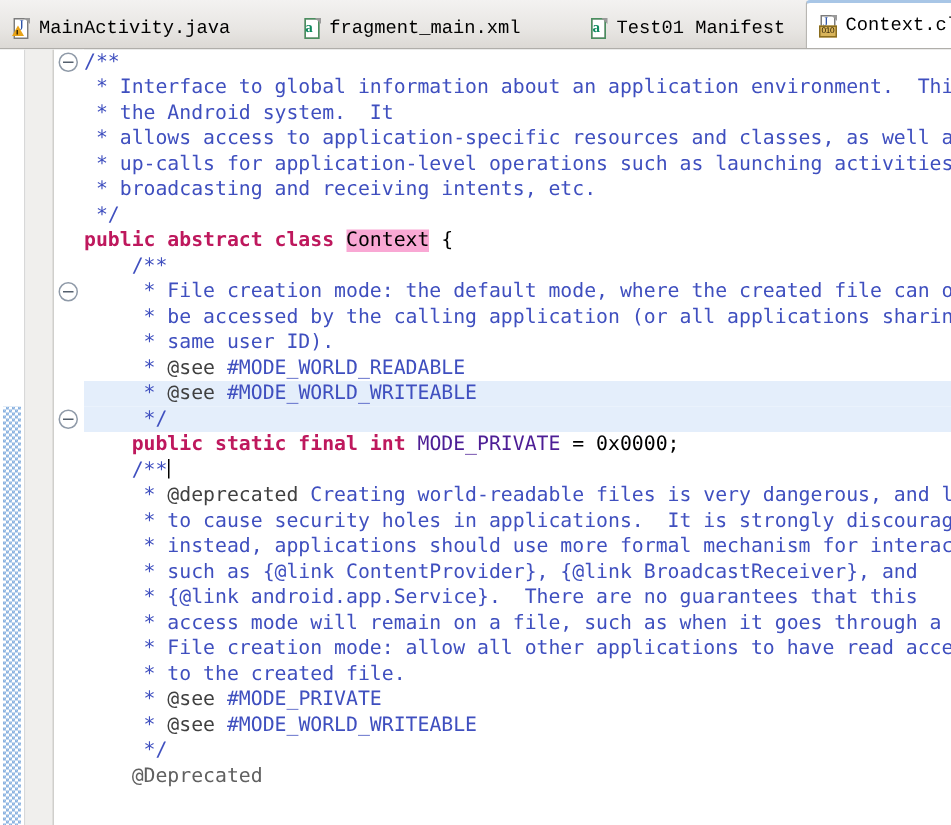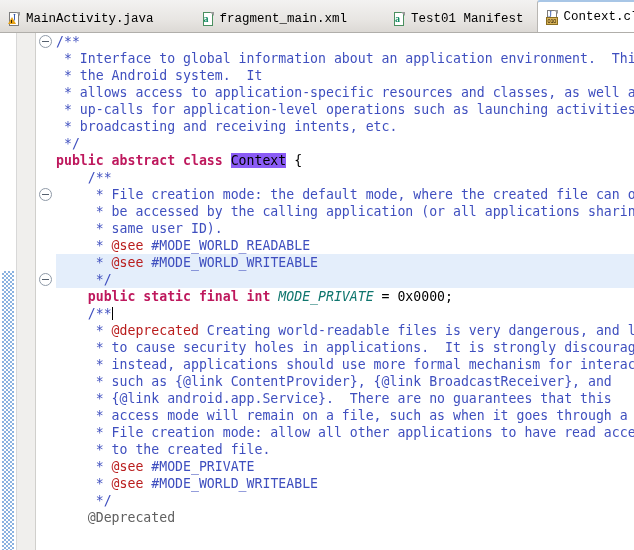--- a/index.html
+++ b/index.html
@@ -190,26 +190,26 @@
   }
   .curline-bg {
     position: absolute;
     left: 56px; right: 0;
     height: 17px;
     background: #e4eefb;
   }
 
   
   .jd      { color: #3f4fbf; }           
-  .jdtag   { color: #b91c1c; }           
+  .jdtag   { color: #404040; }           
   .kw      { color: #be185d; font-weight: bold; }
   .plain   { color: #000000; }
-  .cst     { color: #0f766e; font-style: italic; }
+  .cst     { color: #4c1d95; }
   .ann     { color: #606060; }
-  .occ     { background: #8b5cf6; color: #000000; }
+  .occ     { background: #f9a8d4; color: #000000; }
 
   
   .fold-mark {
     position: absolute;
     left: 3px;
     width: 13px; height: 13px;
     border-radius: 50%;
     border: 1px solid #8f9aa8;
     background: #ffffff;
     box-sizing: border-box;

